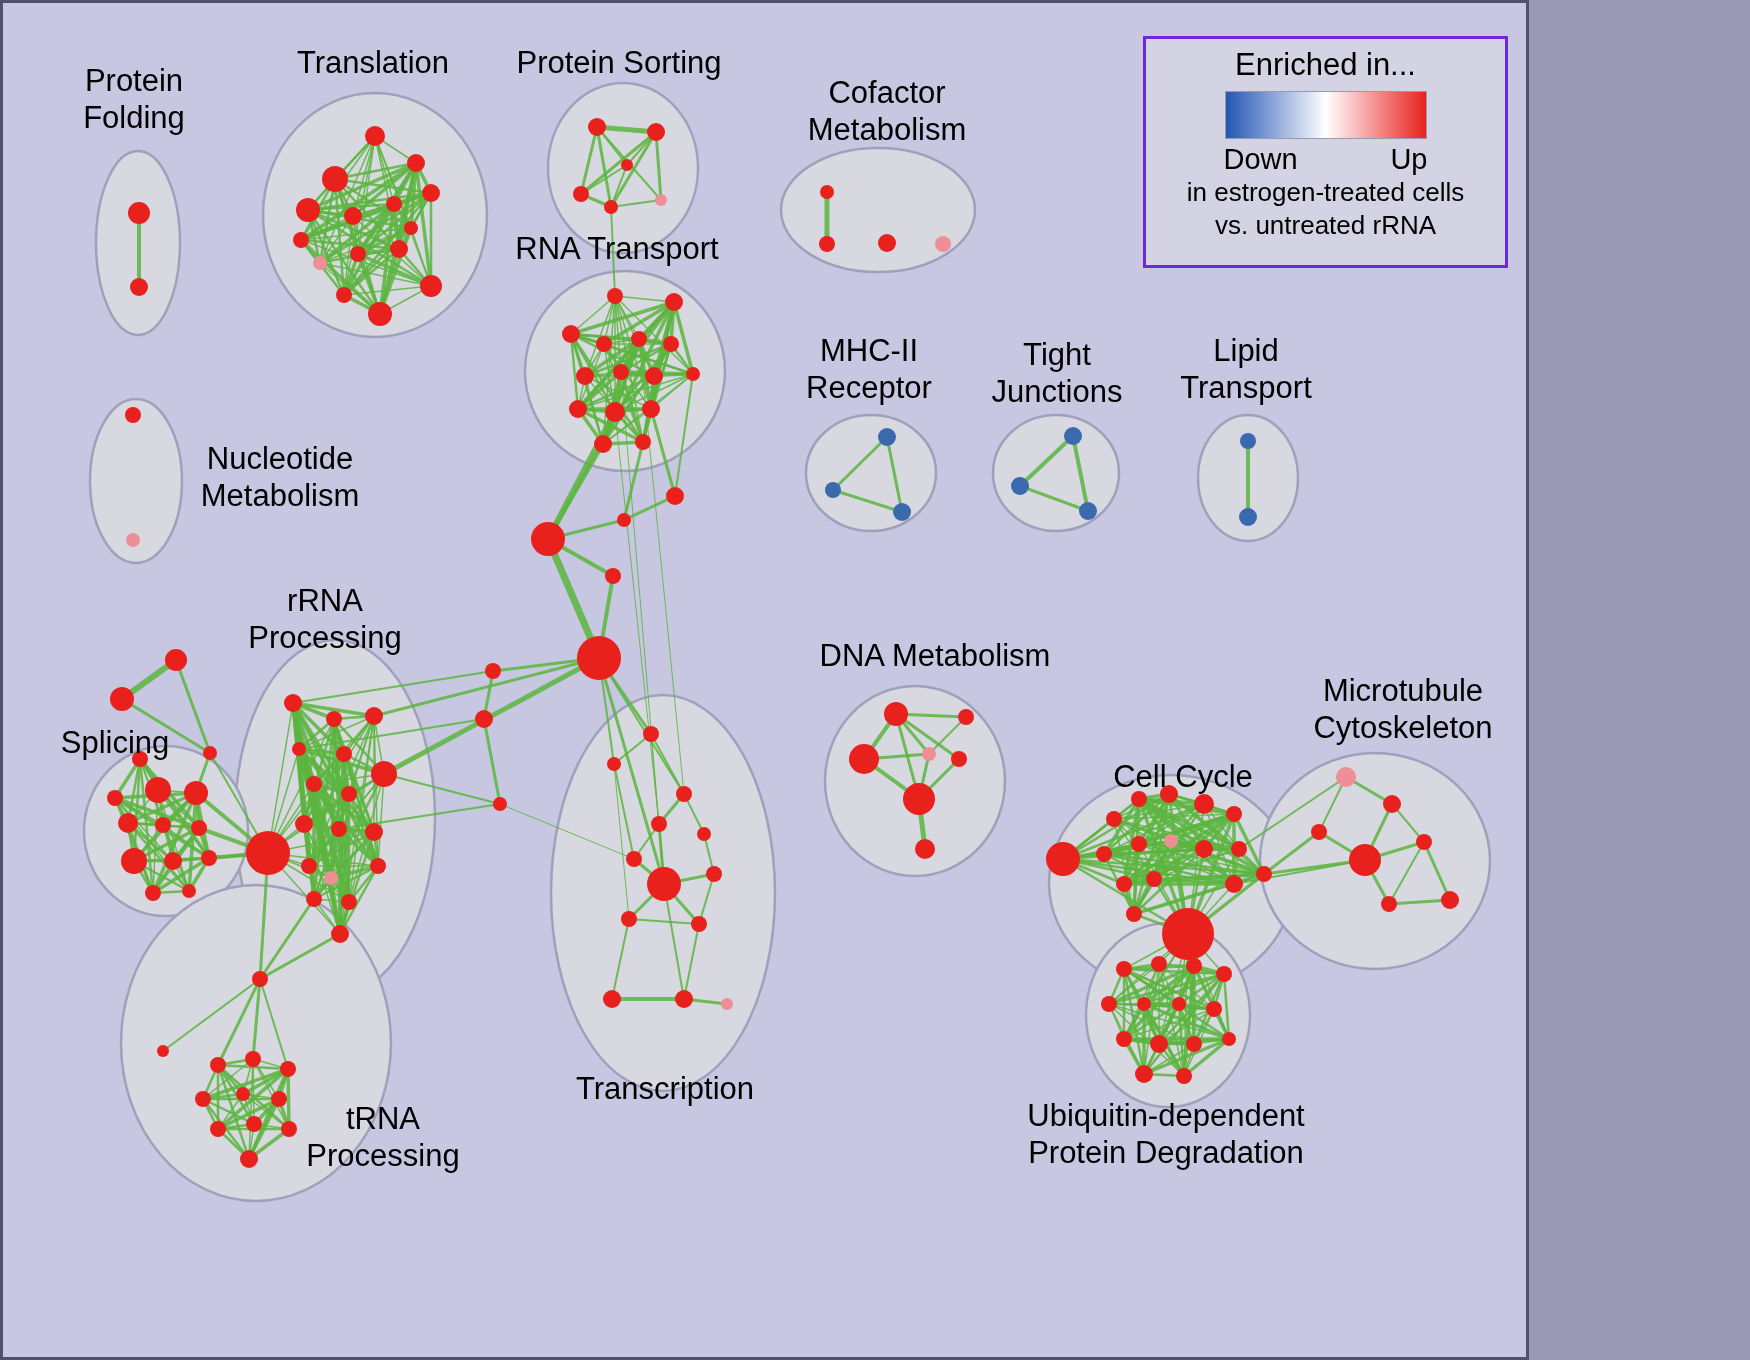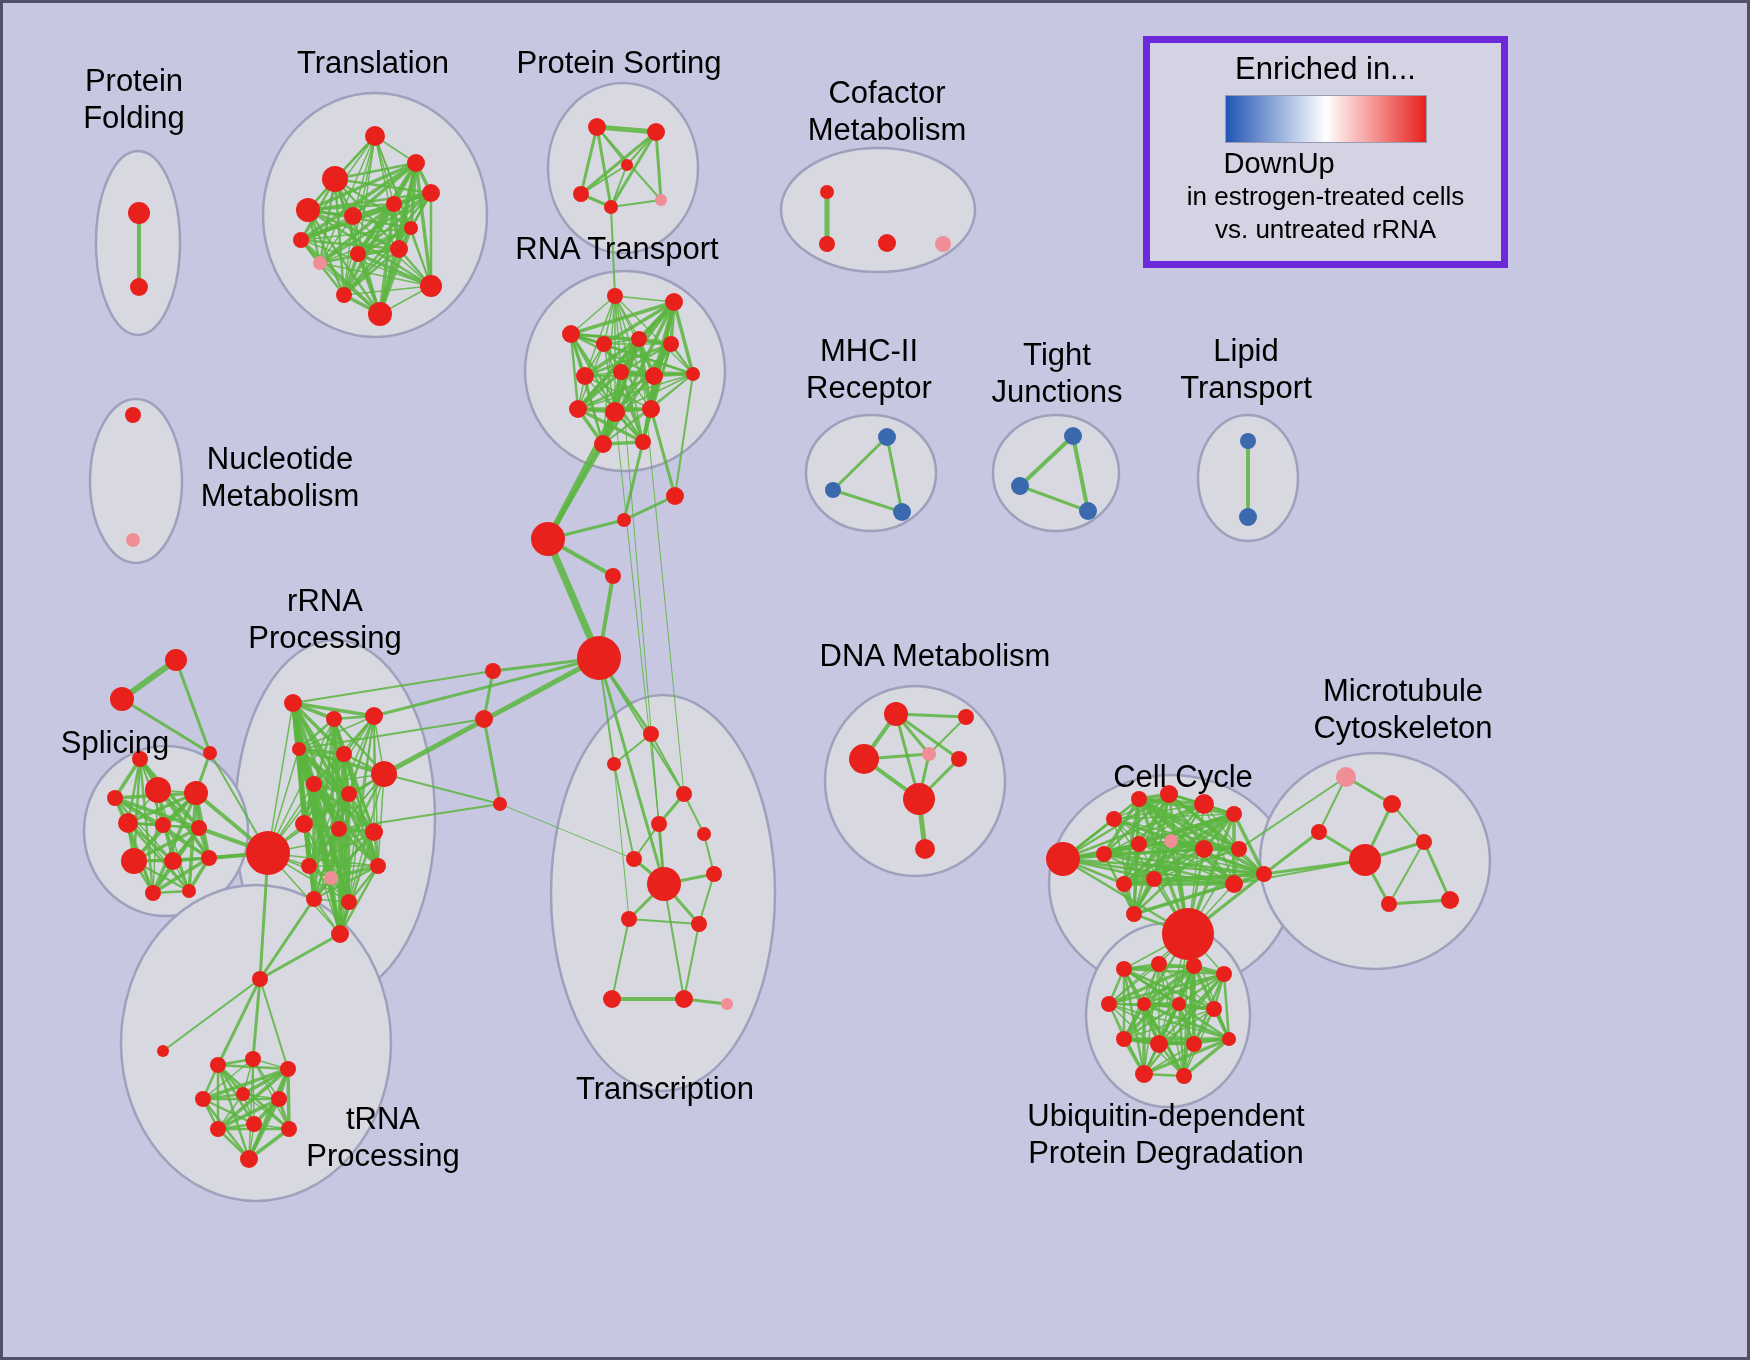--- a/index.html
+++ b/index.html
@@ -1,41 +1,41 @@
 <!DOCTYPE html>
 <html><head>
 <meta charset="utf-8">
 <style>
   html,body{margin:0;padding:0;background:#9a9ab4;}
   #stage{
     position:relative;
-    width:1750px;height:1360px;
+    width:1529px;height:1360px;
     background:#c7c7e1;
     border:3px solid #50506a;
     box-sizing:border-box;
     overflow:hidden;
     font-family:"Liberation Sans", sans-serif;
   }
   #net{position:absolute;left:0;top:0;}
   #legend{
     position:absolute;
     left:1140px;top:33px;
     width:365px;height:232px;
     background:#d3d3e3;
-    border:7px solid #6d28d9;
+    border:3px solid #6d28d9;
     box-sizing:border-box;
     display:flex;flex-direction:column;align-items:center;
   }
   .legend-title{font-size:31px;color:#000;margin-top:8px;}
   .legend-bar{
     width:200px;height:46px;margin-top:8px;
     border:1px solid #9a9ab0;
   }
   .legend-row{
-    width:204px;display:flex;
+    width:204px;display:flex;justify-content:space-between;
     font-size:29px;color:#000;margin-top:4px;
   }
   .legend-sub{font-size:26px;color:#000;line-height:33px;}
   .legend-sub:first-of-type{margin-top:4px;}
 </style>
 </head>
 <body>
 
 <div id="stage">
   <svg id="net" width="1750" height="1360" viewBox="0 0 1750 1360">

